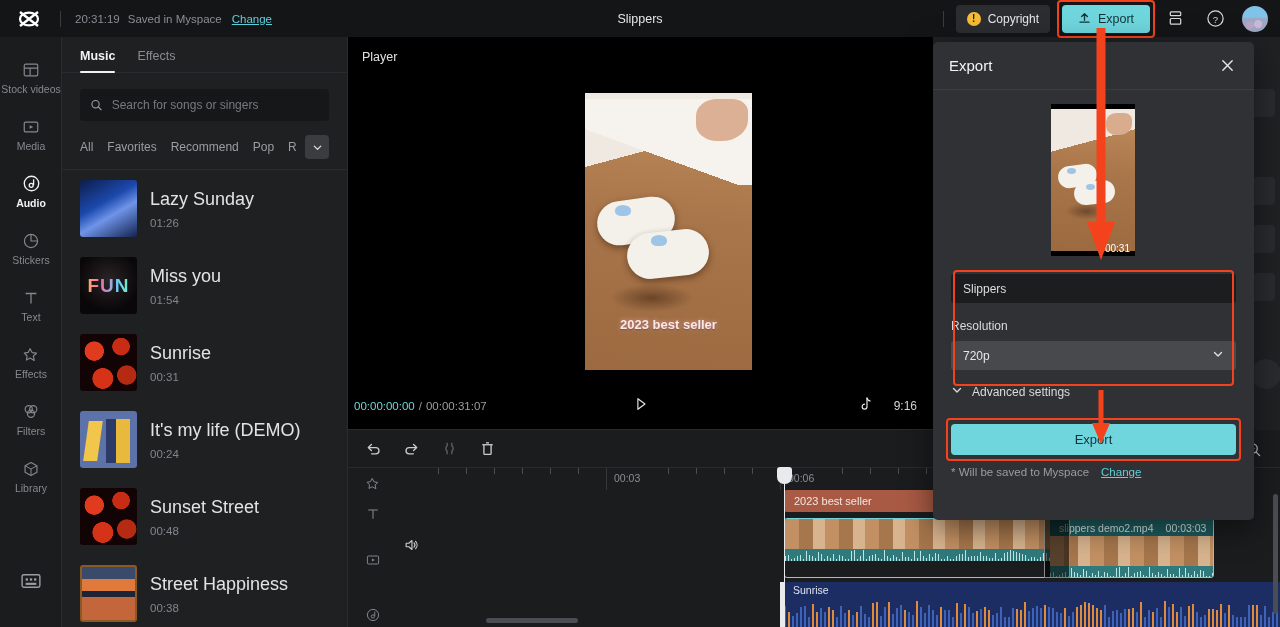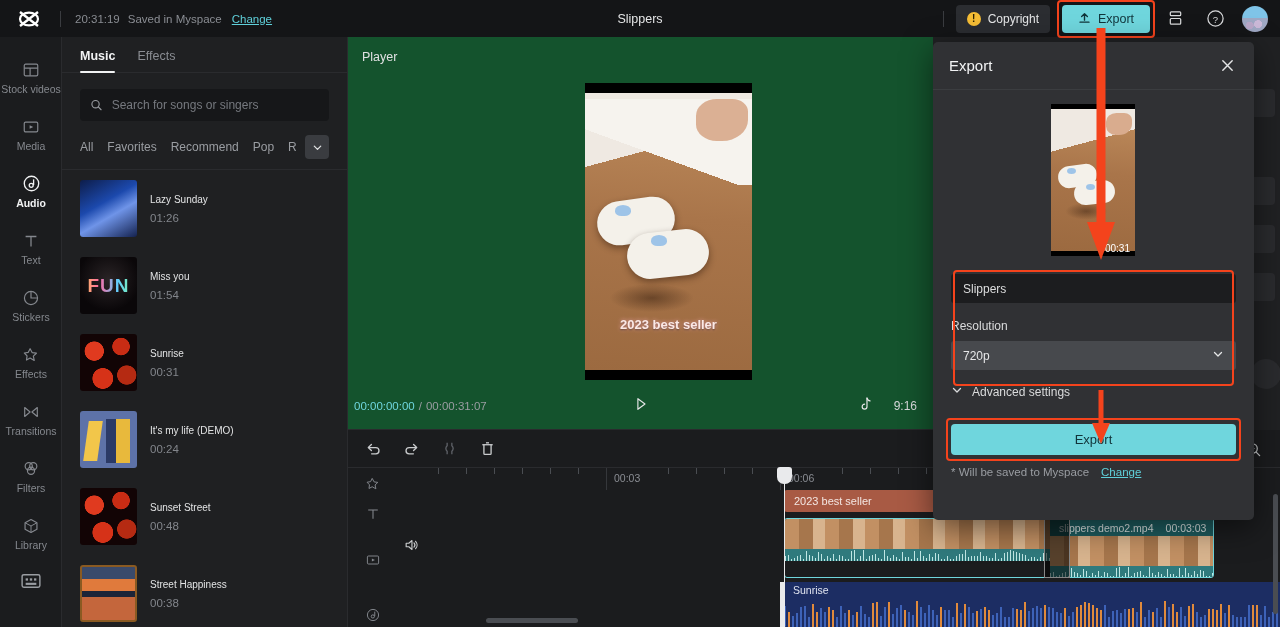--- a/index.html
+++ b/index.html
@@ -83,41 +83,41 @@
   .search input::placeholder { color: #76797f; }
   .chips { display:flex; align-items:center; gap: 14px; margin: 14px 18px 0 18px; position: relative; height: 24px; overflow: hidden;}
   .chip { font-size: 12px; color: #9a9da2; cursor:pointer; white-space: nowrap;}
   .chip-more {
     position:absolute; right: 0; top: 0; width: 24px; height: 24px; border-radius: 4px;
     background:#3a3c40; display:flex; align-items:center; justify-content:center; cursor:pointer;
   }
   .song-list { margin-top: 10px; border-top: 1px solid #2a2b2e; }
   .song { display:flex; align-items:center; gap: 13px; padding: 8px 18px; height: 77px; cursor:pointer;}
   .cover { width: 57px; height: 57px; border-radius: 3px; flex: 0 0 57px; }
-  .song-name { font-size: 10px; color: #e2e3e4; }
+  .song-name { font-size: 18px; color: #e2e3e4; }
   .song-dur { font-size: 11.5px; color: #83868c; margin-top: 7px; }
 
   .cover.c0 { background: linear-gradient(150deg,#0d1d4a 0%,#1c49ad 40%,#6f94e8 60%,#14224f 100%); }
   .cover.c1 { background: radial-gradient(circle at 50% 40%, #2a2426 0%, #0a0709 70%); position:relative; overflow:hidden;}
   .cover.c1::after { content:"FUN"; position:absolute; inset:0; display:flex; align-items:center; justify-content:center;
     font-size: 19px; font-weight: 900; letter-spacing:1px;
     background: linear-gradient(90deg,#ffd34d,#ff6aa3,#5fd0ff,#8cff8c);
     -webkit-background-clip: text; background-clip: text; color: transparent;}
   .cover.c2, .cover.c4 { background: radial-gradient(circle at 25% 30%, #e03a1f 0 16%, transparent 17%),
       radial-gradient(circle at 72% 22%, #c92c14 0 14%, transparent 15%),
       radial-gradient(circle at 40% 78%, #d63218 0 18%, transparent 19%),
       radial-gradient(circle at 82% 72%, #b52a12 0 15%, transparent 16%), #120405; }
   .cover.c3 { background: #5d72a8; position:relative; overflow:hidden;}
   .cover.c3::before { content:""; position:absolute; left:6px; top:10px; width:14px; height:40px; background:#f2c64a; transform: skewX(-8deg);}
   .cover.c3::after { content:""; position:absolute; left:26px; top:8px; width:24px; height:44px;
     background: linear-gradient(90deg,#2b3a66 0 40%, #e8b93c 40% 100%);}
   .cover.c5 { background: linear-gradient(#3a4a6b 0 22%, #e07a3c 22% 46%, #1c2438 46% 56%, #c4663c 56% 100%); border: 2px solid #8a5a22;}
 
   
-  .player { position:absolute; top: 37px; left: 348px; width: 585px; height: 393px; background:#14532d; border-bottom:1px solid #2a2b2e;}
+  .player { position:absolute; top: 37px; left: 348px; width: 585px; height: 393px; background:#000000; border-bottom:1px solid #2a2b2e;}
   .player-title { font-size: 12.5px; color: #e0e1e2; padding: 13px 0 0 14px; }
   .stage { position:absolute; left: 237px; top: 46px; width: 167px; height: 297px; background:#000; }
   .stage .frame {
     position:absolute; left:0; right:0; top: 10px; bottom: 10px;
     background:
       radial-gradient(ellipse 60px 20px at 40% 74%, rgba(60,35,18,.55), transparent 70%),
       linear-gradient(165deg, #efe9e2 0 23%, transparent 23%),
       linear-gradient(185deg, #c08e5e 0%, #a9754a 45%, #9c6a40 100%);
   }
   .sl { position:absolute; background:#f4f1ea; border-radius: 30px; box-shadow: 0 3px 7px rgba(40,20,8,.45); }
@@ -284,42 +284,36 @@
     <div class="rail-item active">
       <svg width="19" height="19" viewBox="0 0 20 20" fill="none">
           <circle cx="10" cy="10" r="7.6" stroke-width="1.4"></circle>
           <path d="M12.2 5.6 V11.6" stroke-width="1.4"></path>
           <circle cx="9.7" cy="11.9" r="2.1" stroke-width="1.4"></circle>
         </svg>
       <span class="lbl">Audio</span>
     </div>
     <div class="rail-item">
       <svg width="18" height="18" viewBox="0 0 20 20" fill="none">
-          <path d="M4 5 H16 M10 5 V16" stroke-width="1.4"></path>
-        </svg>
-      <span class="lbl">Text</span>
+          <circle cx="10" cy="10" r="7.3" stroke-width="1.3"></circle>
+          <path d="M10 2.7 V10 H17.3" stroke-width="1.3"></path>
+        </svg>
+      <span class="lbl">Stickers</span>
     </div>
     <div class="rail-item">
       <svg width="18" height="18" viewBox="0 0 20 20" fill="none">
-          <circle cx="10" cy="10" r="7.3" stroke-width="1.3"></circle>
-          <path d="M10 2.7 V10 H17.3" stroke-width="1.3"></path>
-        </svg>
-      <span class="lbl">Stickers</span>
+          <path d="M4 5 H16 M10 5 V16" stroke-width="1.4"></path>
+        </svg>
+      <span class="lbl">Text</span>
     </div>
     <div class="rail-item">
       <svg width="18" height="18" viewBox="0 0 20 20" fill="none">
           <path d="M9 3 L11.4 7.4 L16 8 L12.6 11.2 L13.6 16 L9 13.4 L5 15.6 L5.6 11 L2.6 7.8 L7 7 Z" stroke-width="1.3" stroke-linejoin="round"></path>
         </svg>
       <span class="lbl">Effects</span>
-    </div>
-    <div class="rail-item">
-      <svg width="18" height="18" viewBox="0 0 20 20" fill="none">
-          <path d="M3 5 L9 10 L3 15 Z M17 5 L11 10 L17 15 Z" stroke-width="1.3" stroke-linejoin="round"></path>
-        </svg>
-      <span class="lbl">Transitions</span>
     </div>
     <div class="rail-item">
       <svg width="18" height="18" viewBox="0 0 20 20" fill="none">
           <circle cx="7.5" cy="7" r="4" stroke-width="1.3"></circle>
           <circle cx="12.5" cy="7" r="4" stroke-width="1.3"></circle>
           <circle cx="10" cy="12" r="4" stroke-width="1.3"></circle>
         </svg>
       <span class="lbl">Filters</span>
     </div>
     <div class="rail-item">

